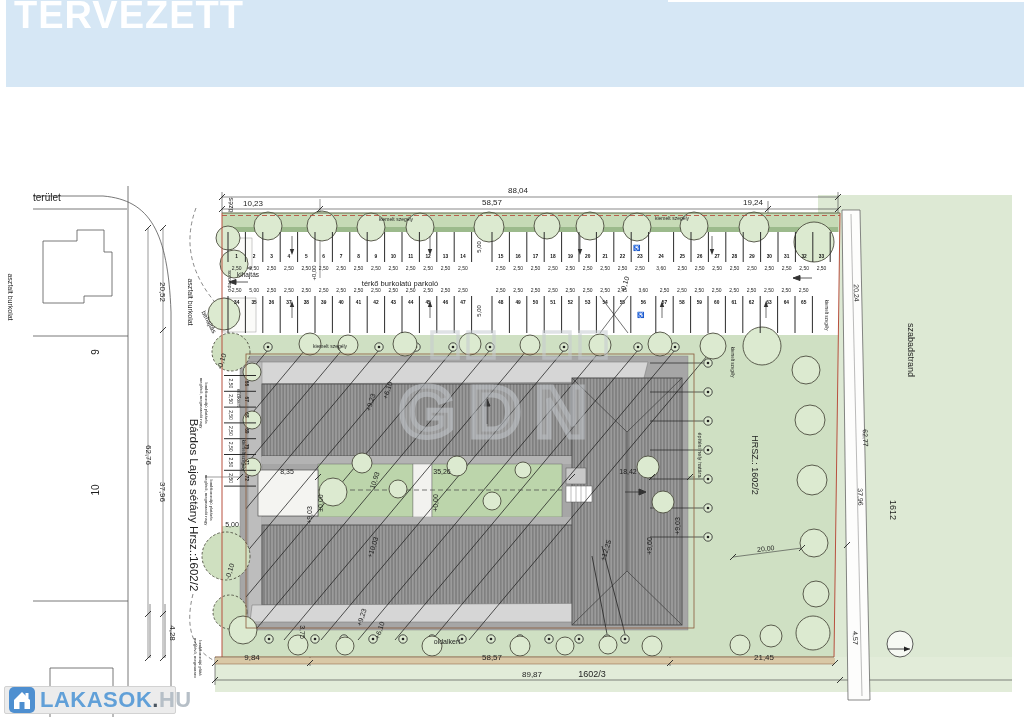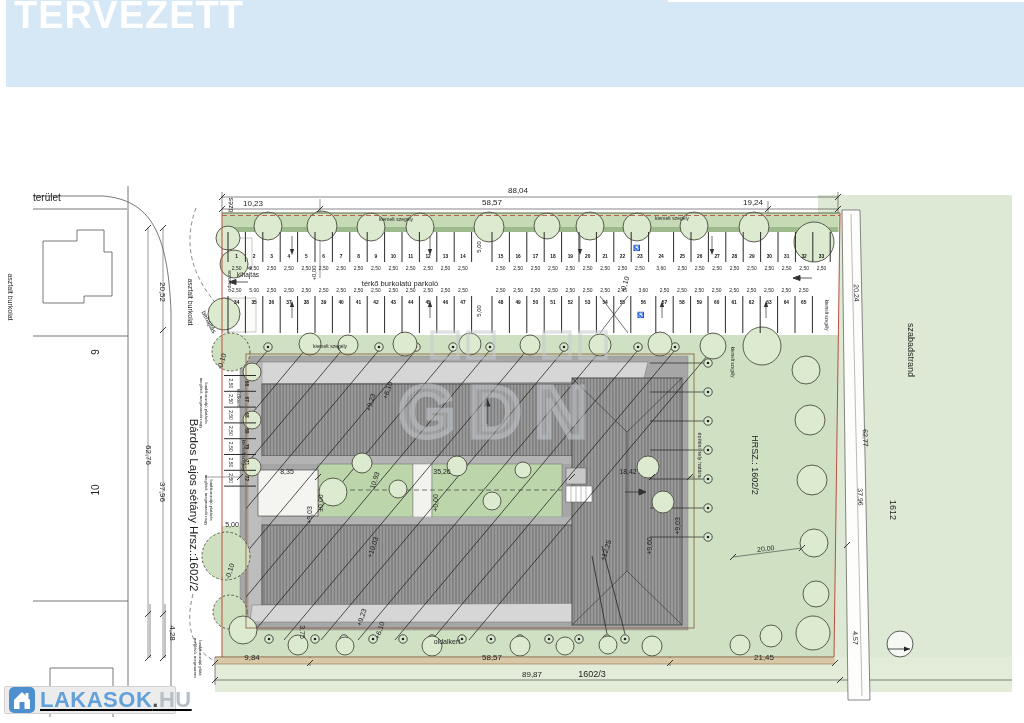--- a/index.html
+++ b/index.html
@@ -7,21 +7,21 @@
          font-family:"Liberation Sans",sans-serif;}
   .band{position:absolute;background:#d6e7f5;}
   #band-left{left:0;top:0;width:662px;height:87px;margin-left:6px;}
   #band-right{left:667px;top:2px;width:357px;height:85px;}
   #title{position:absolute;left:8px;top:-8px;color:#fff;font-weight:bold;
          font-size:38px;line-height:46px;letter-spacing:1px;}
   #plan{position:absolute;left:0;top:0;width:1024px;height:723px;}
   svg text{font-family:"Liberation Sans",sans-serif;}
   #logo{position:absolute;left:4px;top:686px;width:172px;height:28px;background:#ececec;
         border:1px solid #d2d2d2;border-radius:2px;display:flex;align-items:center;
-        gap:5px;padding:0 4px;box-sizing:border-box;text-decoration:underline;}
+        gap:5px;padding:0 4px;box-sizing:border-box;}
   #logo .txt{font-size:22px;font-weight:bold;letter-spacing:.5px;white-space:nowrap;}
   .lt{color:#61a0d8}.ld{color:#4a5560}.lh{color:#b6bfc7}
 </style>
 </head>
 <body>
 
 <div id="stage">
   <div id="band-left" class="band">
     <div id="title">
       <span>TERVEZETT</span><br>

